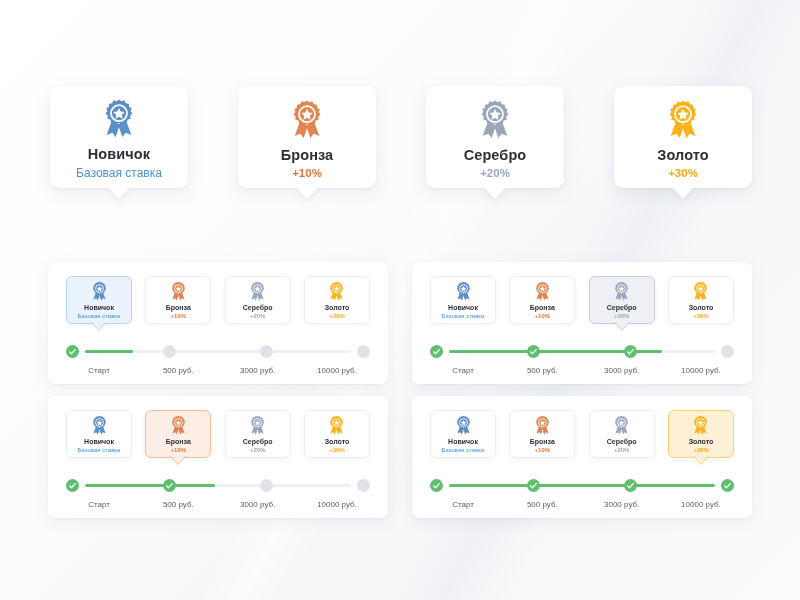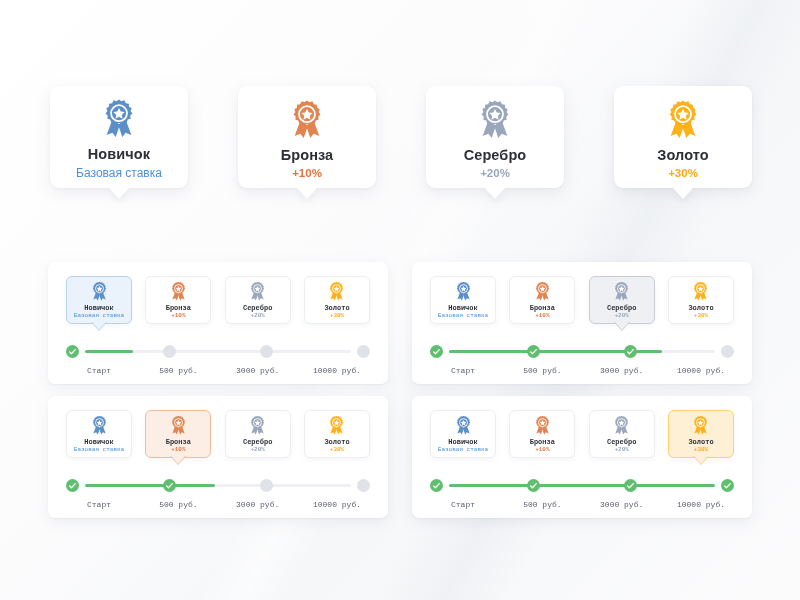--- a/index.html
+++ b/index.html
@@ -84,21 +84,20 @@
     grid-template-rows: 122px 122px;
     column-gap: 24px;
     row-gap: 12px;
   }
   .panel {
     background: #ffffff;
     border-radius: 7px;
     box-shadow: 0 4px 14px rgba(120,130,150,0.11), 0 1px 2px rgba(120,130,150,0.07);
     position: relative;
     padding: 14px 18px 26px 18px;
-    font-family: Liberation Mono, monospace;
   }
 
   .mini-row {
     display: flex;
     justify-content: space-between;
     height: 50px;
   }
   .mini-card {
     position: relative;
     width: 66px;

